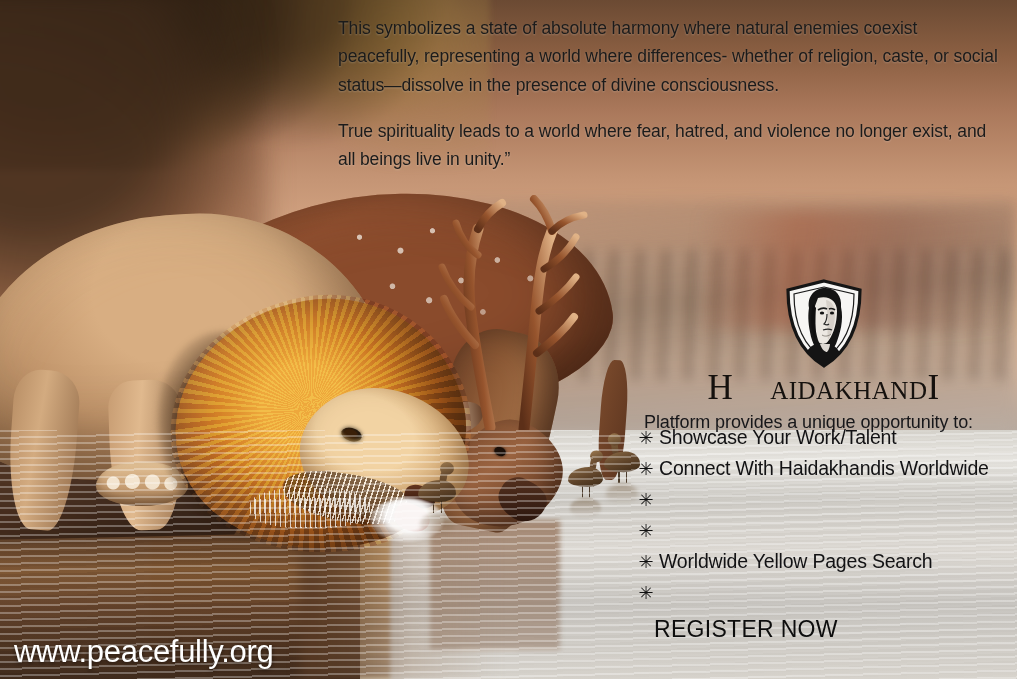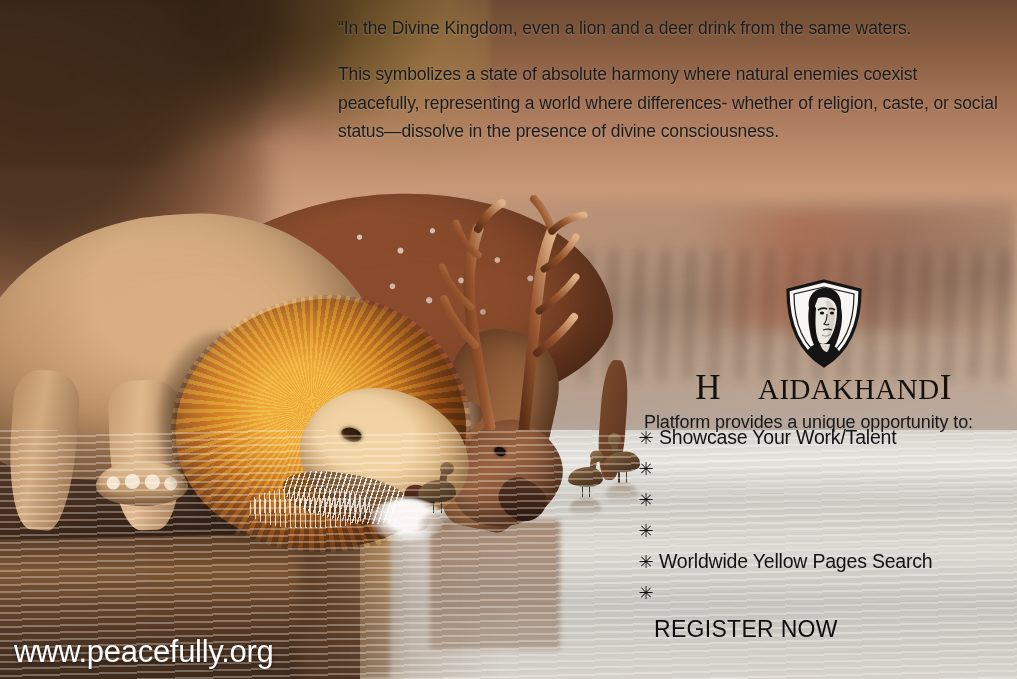--- a/index.html
+++ b/index.html
@@ -395,21 +395,21 @@
     text-align:center;
     font-family:"Liberation Serif","DejaVu Serif",serif;
     font-size:35px;
     letter-spacing:.5px;
     color:#15110e;
     line-height:1;
     margin-top:-2px;
     white-space:nowrap;
   }
   .wordmark .cap{font-size:35px;}
-  .wordmark .sc{font-size:29px;margin-left:37px;}
+  .wordmark .sc{font-size:25px;margin-left:37px;}
   .tagline{
     margin-top:7px;
     font-size:18px;
     color:#17171a;
     text-align:left;
     padding-left:8px;
     letter-spacing:-.1px;
   }
   .benefits{
     position:absolute;left:636px;top:422px;width:380px;
@@ -536,22 +536,22 @@
     <div class="neck" style="left:8px;top:2px;transform:rotate(-8deg);"></div>
     <div class="head" style="left:4px;top:-7px;"></div>
     <div class="body" style="left:0;top:12px;"></div>
     <div class="legs" style="left:12px;top:33px;"></div>
     <div class="refl" style="left:2px;top:46px;"></div>
   </div>
 
   <div class="ripples"></div>
 
   <div class="quote">
-    <p>“In the Divine Kingdom, even a lion and a deer drink from the same waters.</p>
     <p>This symbolizes a state of absolute harmony where natural enemies coexist peacefully, representing a world where differences- whether of religion, caste, or social status—dissolve in the presence of divine consciousness.</p>
+    <p>True spirituality leads to a world where fear, hatred, and violence no longer exist, and all beings live in unity.”</p>
   </div>
 
   <div class="brand">
     <div class="shield-wrap">
       <svg width="84" height="92" viewBox="0 0 84 92">
         <defs>
           <clipPath id="shieldclip">
             <path d="M42 3 L78 12 C78 46 68 72 42 88 C16 72 6 46 6 12 Z"></path>
           </clipPath>
         </defs>
@@ -589,20 +589,21 @@
     <div class="tagline">Platform provides a unique opportunity to:</div>
   </div>
 
   <ul class="benefits">
     <li>
       <span class="star">✳</span>
       <span>Showcase Your Work/Talent</span>
     </li>
     <li>
       <span class="star">✳</span>
+      <span>Connect With Haidakhandis Worldwide</span>
     </li>
     <li>
       <span class="star">✳</span>
     </li>
     <li>
       <span class="star">✳</span>
     </li>
     <li>
       <span class="star">✳</span>
       <span>Worldwide Yellow Pages Search</span>

